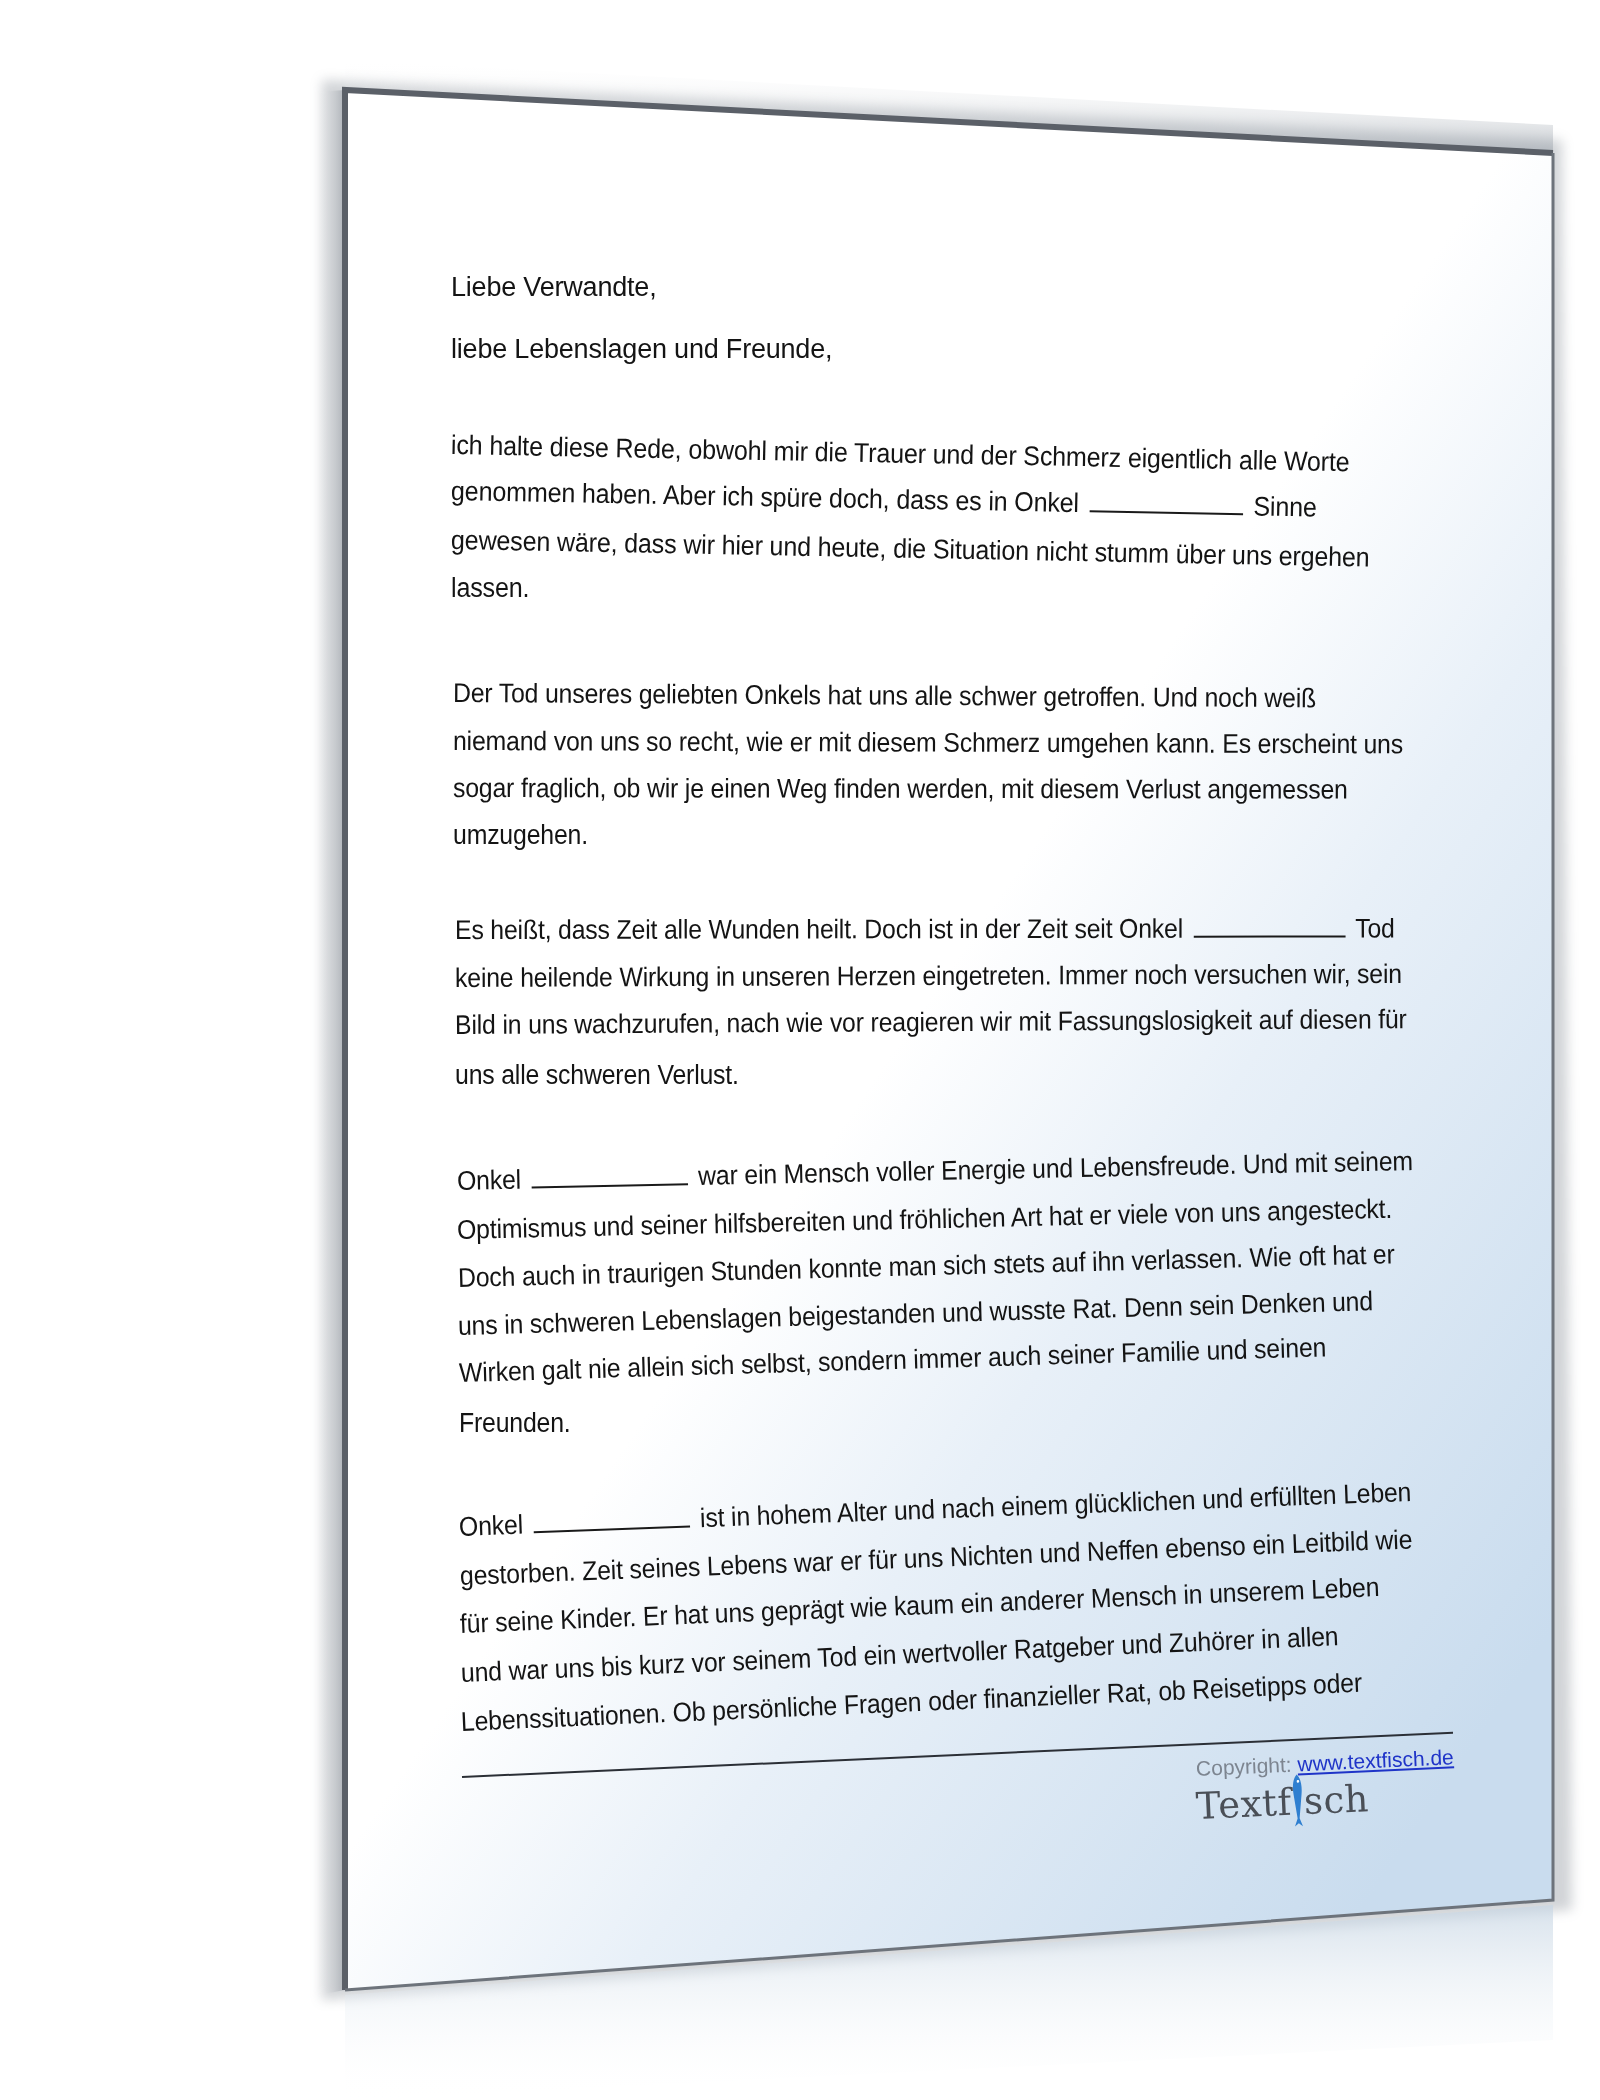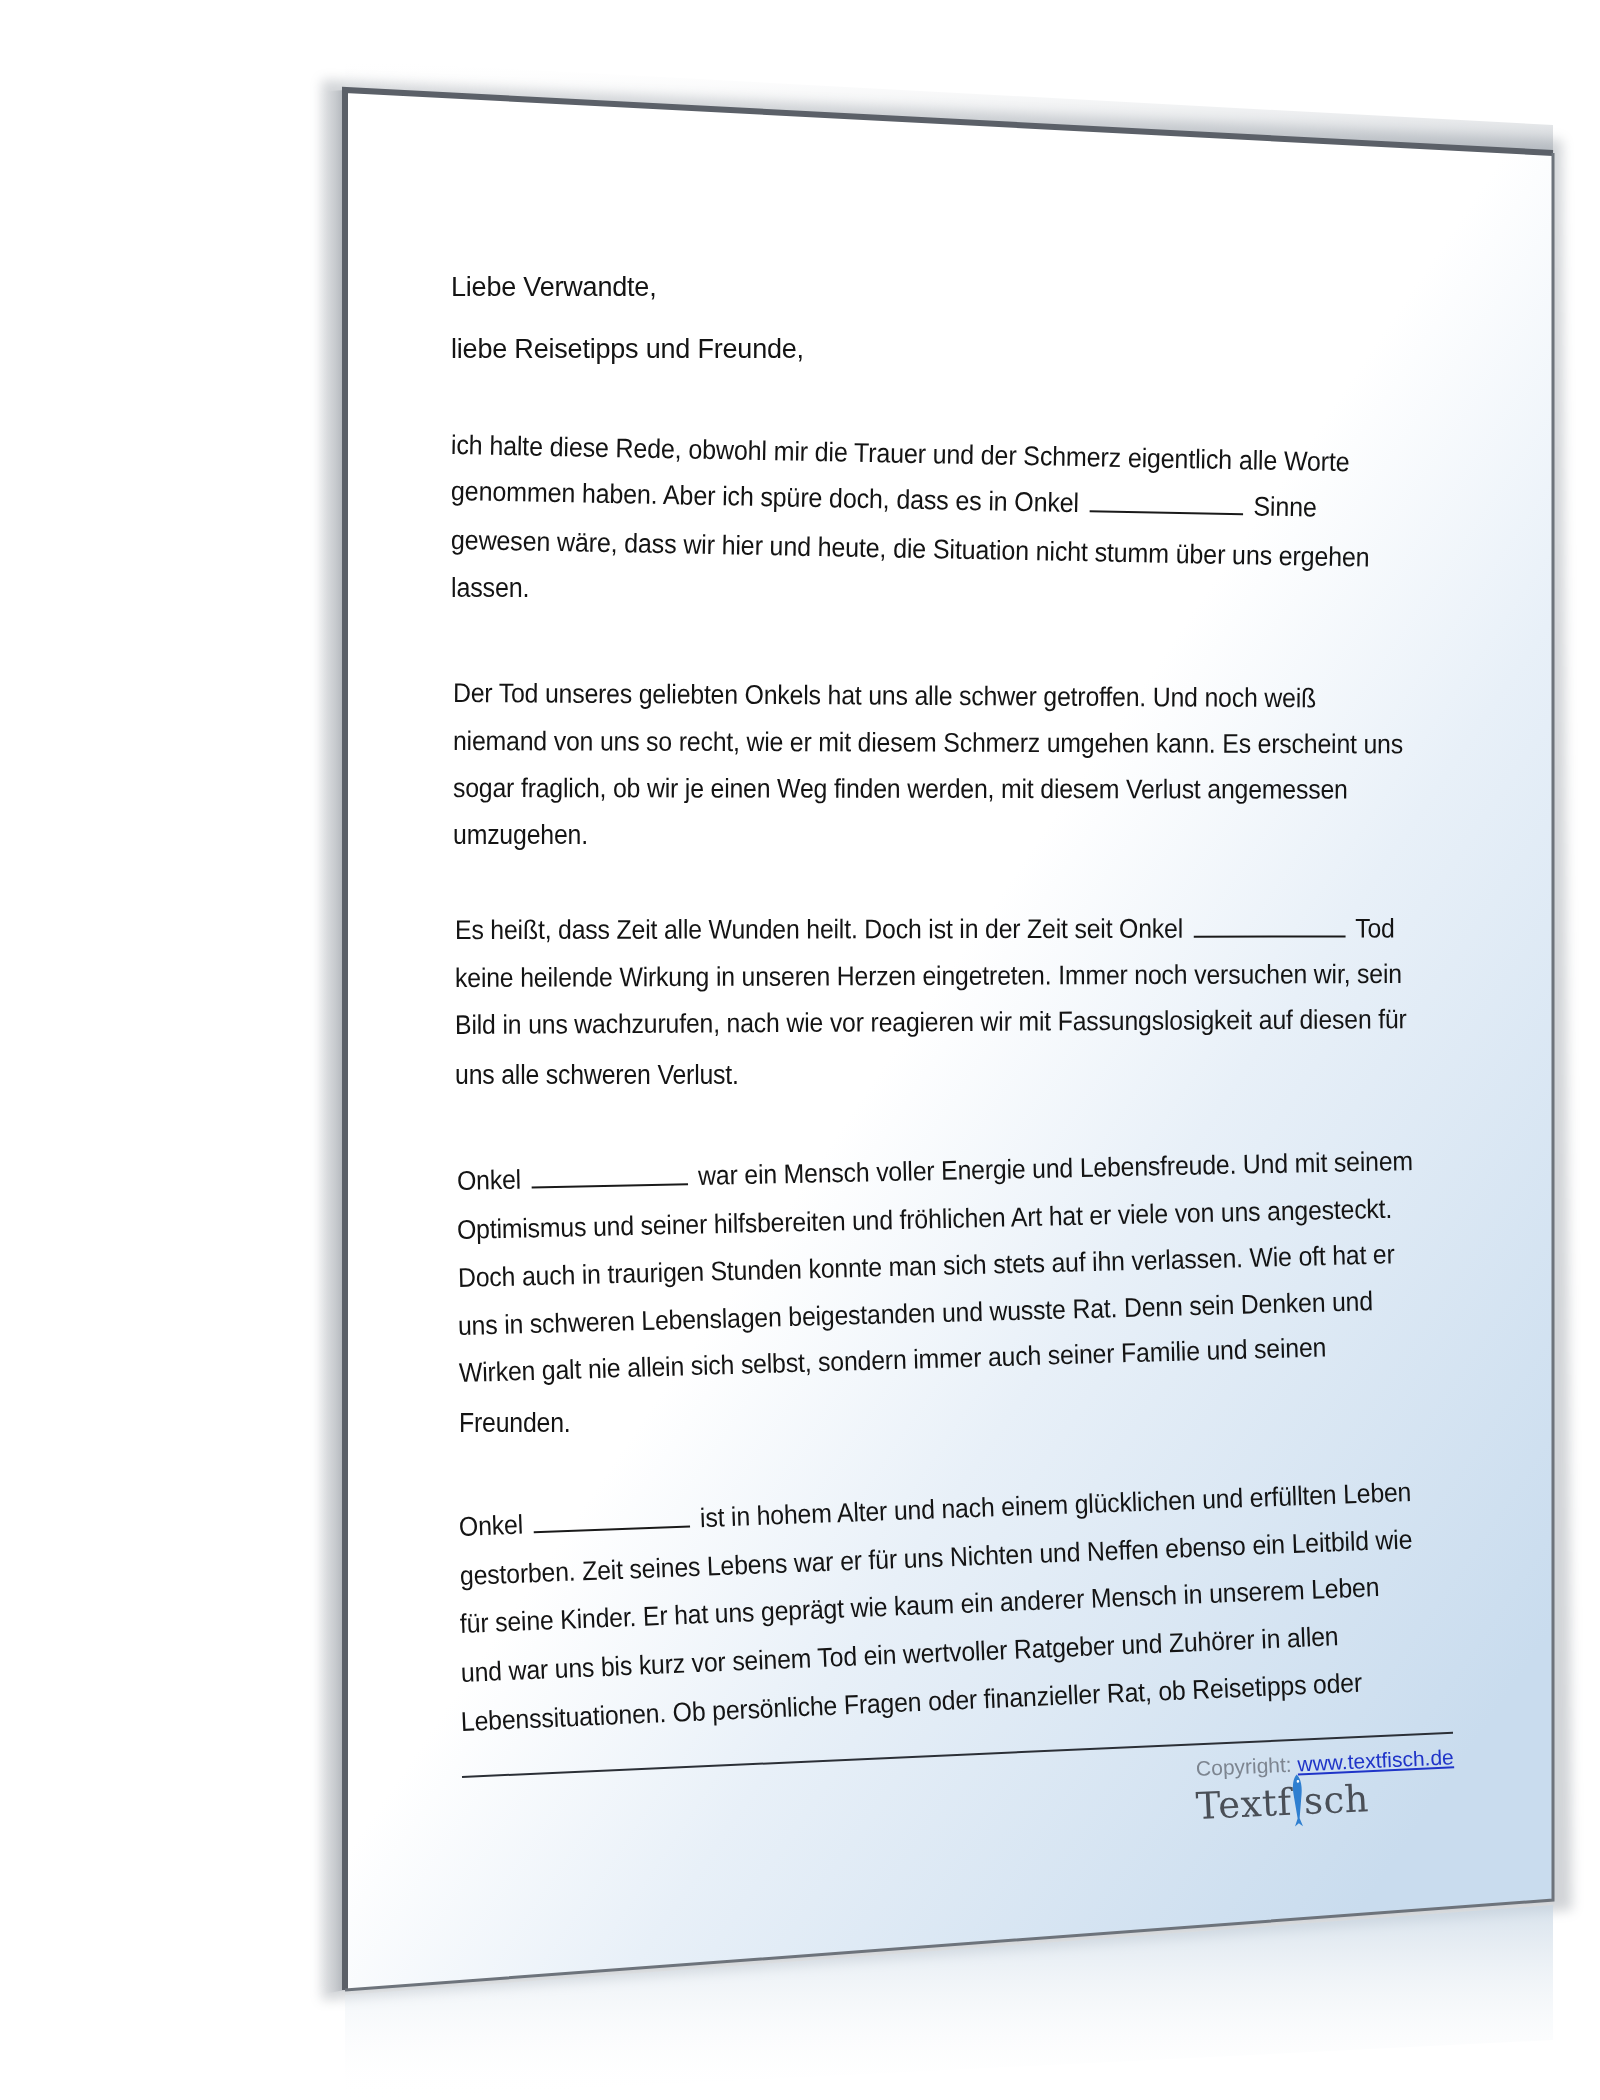--- a/index.html
+++ b/index.html
@@ -115,21 +115,21 @@
 
     <polygon points="345,1995 1553,1905 1553,2040 345,2100" fill="url(#reflect)"></polygon>
 
     <polygon points="345,90 1553,153 1553,1900 345,1990" fill="url(#pageGrad)"></polygon>
 
     <polyline points="345,1990 345,90 1553,153" fill="none" stroke="#5b6068" stroke-width="6"></polyline>
     <polyline points="1553,153 1553,1900 345,1990" fill="none" stroke="#6d737b" stroke-width="3"></polyline>
   </svg>
 
   <div class="line" style="left:451px; top:274px;">Liebe Verwandte,</div>
-  <div class="line" style="left:451px; top:336px;">liebe Reisetipps und Freunde,</div>
+  <div class="line" style="left:451px; top:336px;">liebe Lebenslagen und Freunde,</div>
 
   <div class="line" style="left:451px; top:432px; transform:rotate(1.1deg) scaleX(0.93);">ich halte diese Rede, obwohl mir die Trauer und der Schmerz eigentlich alle Worte</div>
   <div class="line" style="left:451px; top:478px; transform:rotate(1.1deg) scaleX(0.93);">
     <span>genommen haben. Aber ich spüre doch, dass es in Onkel</span>
     <span class="blank" style="width:165px;"></span>
     <span>Sinne</span>
   </div>
   <div class="line" style="left:451px; top:527px; transform:rotate(1.1deg) scaleX(0.93);">gewesen wäre, dass wir hier und heute, die Situation nicht stumm über uns ergehen</div>
   <div class="line" style="left:451px; top:575px; transform:scaleX(0.93);">lassen.</div>
 

